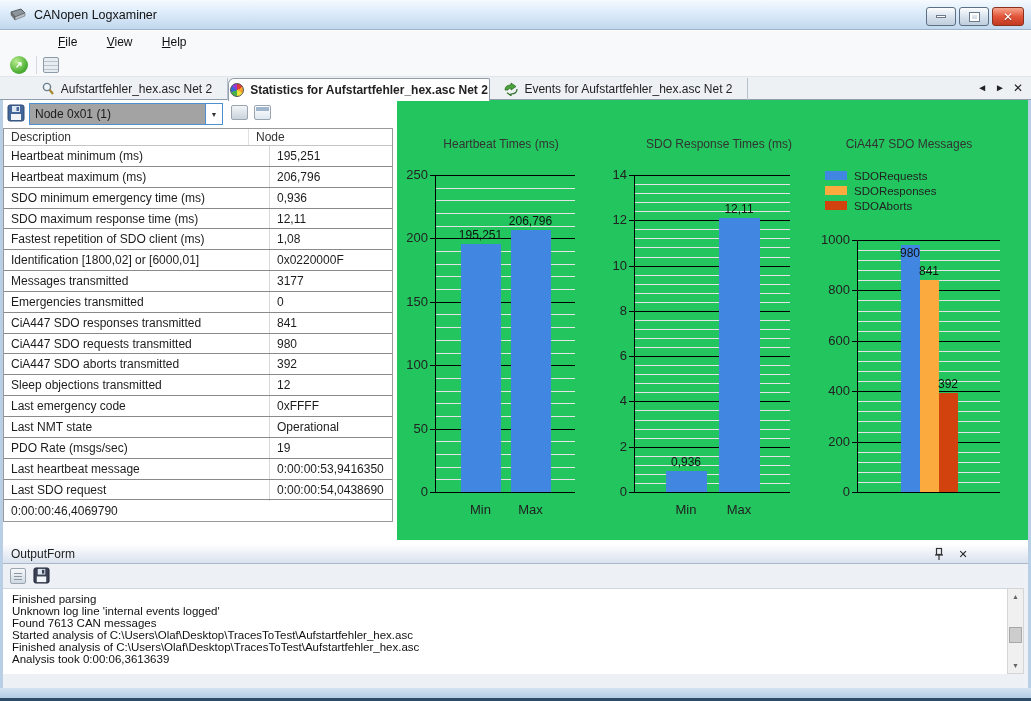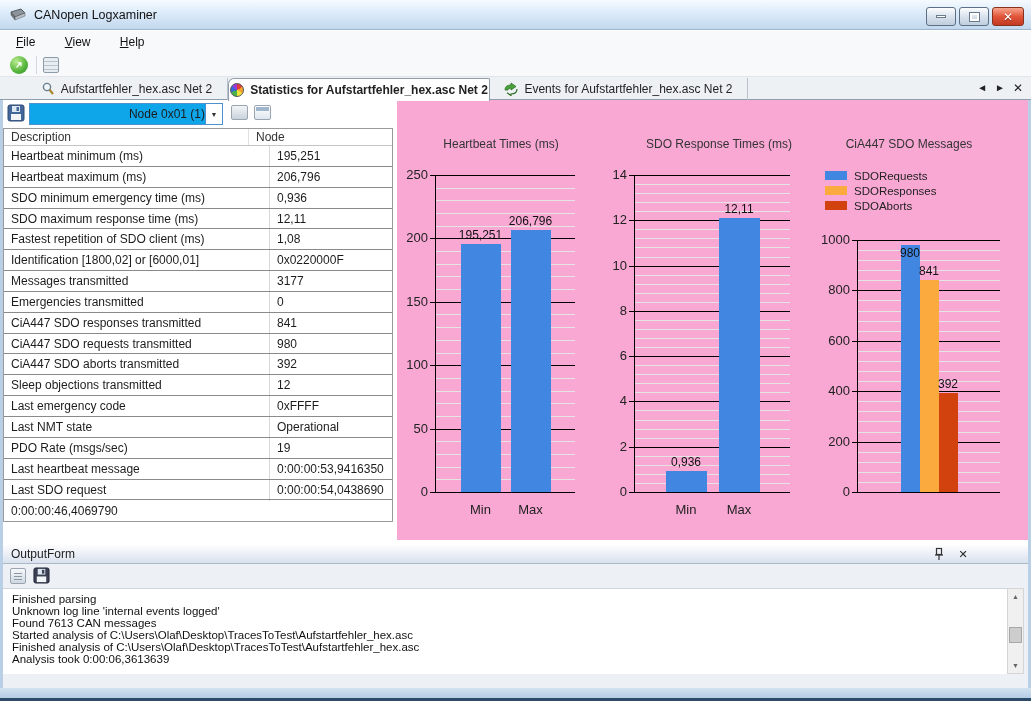--- a/index.html
+++ b/index.html
@@ -12,21 +12,21 @@
   .app-icon{position:absolute;left:9px;top:8px;width:18px;height:14px;}
   .title-text{position:absolute;left:34px;top:0;line-height:30px;font-size:12.5px;color:#111;}
   .winbtns{position:absolute;right:7px;top:7px;display:flex;gap:3px;}
   .wbtn{width:30px;height:19px;border:1px solid #5c6f84;border-radius:3px;
     background:linear-gradient(#fdfdfd,#d9e3ee 50%,#bfcddc);display:flex;align-items:center;justify-content:center;cursor:default;}
   .wbtn.close{width:32px;border-color:#8c2f1d;background:linear-gradient(#f7a68f,#e2553a 50%,#c03a22);}
   .glyph-min{width:10px;height:3px;background:#fff;border:1px solid #6a7a8c;}
   .glyph-max{width:9px;height:8px;border:2px solid #fff;outline:1px solid #6a7a8c;background:transparent;}
   .glyph-x{color:#fff;font-weight:bold;font-size:12px;text-shadow:0 1px 1px #7e2413;}
   
-  .menubar{position:absolute;left:0;top:31px;width:1031px;height:22px;background:#f7f9fb;}
+  .menubar{position:absolute;left:0;top:31px;width:1031px;height:22px;background:#f7f9fb;padding-left:42px;}
   .menu-item{display:inline-block;padding:0 10px;line-height:22px;margin-left:6px;color:#111;}
   .menu-item::first-letter{text-decoration:underline;}
   .toolbar{position:absolute;left:0;top:53px;width:1031px;height:24px;background:#f7f9fb;border-bottom:1px solid #e2e6ea;}
   .tb-open{position:absolute;left:10px;top:3px;width:18px;height:18px;border-radius:50%;
     background:radial-gradient(circle at 35% 30%,#b8eb8e,#53b43a 60%,#2d8a23);display:flex;align-items:center;justify-content:center;}
   .tb-open span{color:#fff;font-size:10px;transform:rotate(-45deg);line-height:1;}
   .tb-sep{position:absolute;left:36px;top:3px;width:1px;height:18px;background:#d4d9de;}
   .tb-tool{position:absolute;left:43px;top:4px;width:16px;height:16px;border:1px solid #8d9aa8;border-radius:2px;
     background:repeating-linear-gradient(#e8edf2 0 3px,#b9c4cf 3px 4px);}
   
@@ -43,39 +43,39 @@
     border:1px solid #555;}
   .icon-events{width:14px;height:14px;flex:0 0 14px;}
   .tabstrip-ctrl{position:absolute;right:8px;top:3px;display:flex;gap:8px;align-items:center;color:#222;}
   .tabstrip-ctrl span{font-size:10px;line-height:16px;}
   
   .content{position:absolute;left:0;top:100px;width:1031px;height:440px;background:#fff;}
   .frame-left{position:absolute;left:0;top:100px;width:3px;height:588px;background:#b9cfe6;}
   .frame-right{position:absolute;left:1028px;top:100px;width:3px;height:588px;background:#b9cfe6;}
   
   .left-tb-save{position:absolute;left:7px;top:4px;width:18px;height:18px;}
-  .combobox{position:absolute;left:29px;top:3px;width:194px;height:22px;border:1px solid #4d90d0;background:#0ea5e9;display:flex;text-align:right;}
+  .combobox{position:absolute;left:29px;top:3px;width:194px;height:22px;border:1px solid #4d90d0;background:#a3a3a3;display:flex;}
   .combobox .val{flex:1;line-height:20px;padding-left:5px;}
   .combobox .arrow{width:17px;border-left:1px solid #4d90d0;display:flex;align-items:center;justify-content:center;font-size:7px;color:#333;background:#fff;}
   .mini-icon{position:absolute;top:5px;width:17px;height:15px;border:1px solid #9aa5b1;border-radius:2px;
     background:linear-gradient(#f2f5f8,#c9d2db);}
   .mini-icon.i1{left:231px;}
   .mini-icon.i2{left:254px;background:linear-gradient(#fff,#dfe7ef);}
   .mini-icon.i2::before{content:"";position:absolute;left:1px;top:1px;right:1px;height:4px;background:#9fb6cc;}
   
   .stats-table{position:absolute;left:3px;top:28px;width:390px;border:1px solid #9a9a9a;background:#fff;}
   .st-header{display:flex;height:17px;border-bottom:1px solid #c4c4c4;color:#333;}
   .st-header .c1{width:245px;padding-left:7px;line-height:17px;border-right:1px solid #e0e0e0;}
   .st-header .c2{flex:1;padding-left:7px;line-height:17px;}
   .st-row{display:flex;height:20.85px;border-bottom:1px solid #8a8a8a;}
   .st-row:last-child{border-bottom:none;flex-direction:column;}
   .st-row .c1{width:266px;padding-left:7px;line-height:20px;border-right:1px solid #d8d8d8;overflow:hidden;white-space:nowrap;}
   .st-row .c2{flex:1;padding-left:7px;line-height:20px;white-space:nowrap;}
   
-  .charts-panel{position:absolute;left:397px;top:0;width:631px;height:440px;background:#f9a8d4;}
+  .charts-panel{position:absolute;left:397px;top:0;width:631px;height:440px;background:#22c55e;}
   .ctitle{position:absolute;transform:translateX(-50%);font-size:12px;color:#333;white-space:nowrap;}
   .chart-plot{position:absolute;border-left:1px solid #000;border-bottom:1px solid #000;}
   .gl{position:absolute;left:0;right:0;height:1px;}
   .glM{background:#000;}
   .glm{background:#e4e4e4;}
   .ytick{position:absolute;left:-52px;width:44px;text-align:right;font-size:13px;color:#222;}
   .tmark{position:absolute;left:-6px;width:6px;height:1px;background:#000;}
   .bar{position:absolute;}
   .vlab{position:absolute;transform:translateX(-50%);font-size:12px;color:#111;white-space:nowrap;}
   .xcat{position:absolute;transform:translateX(-50%);font-size:13px;color:#222;}

